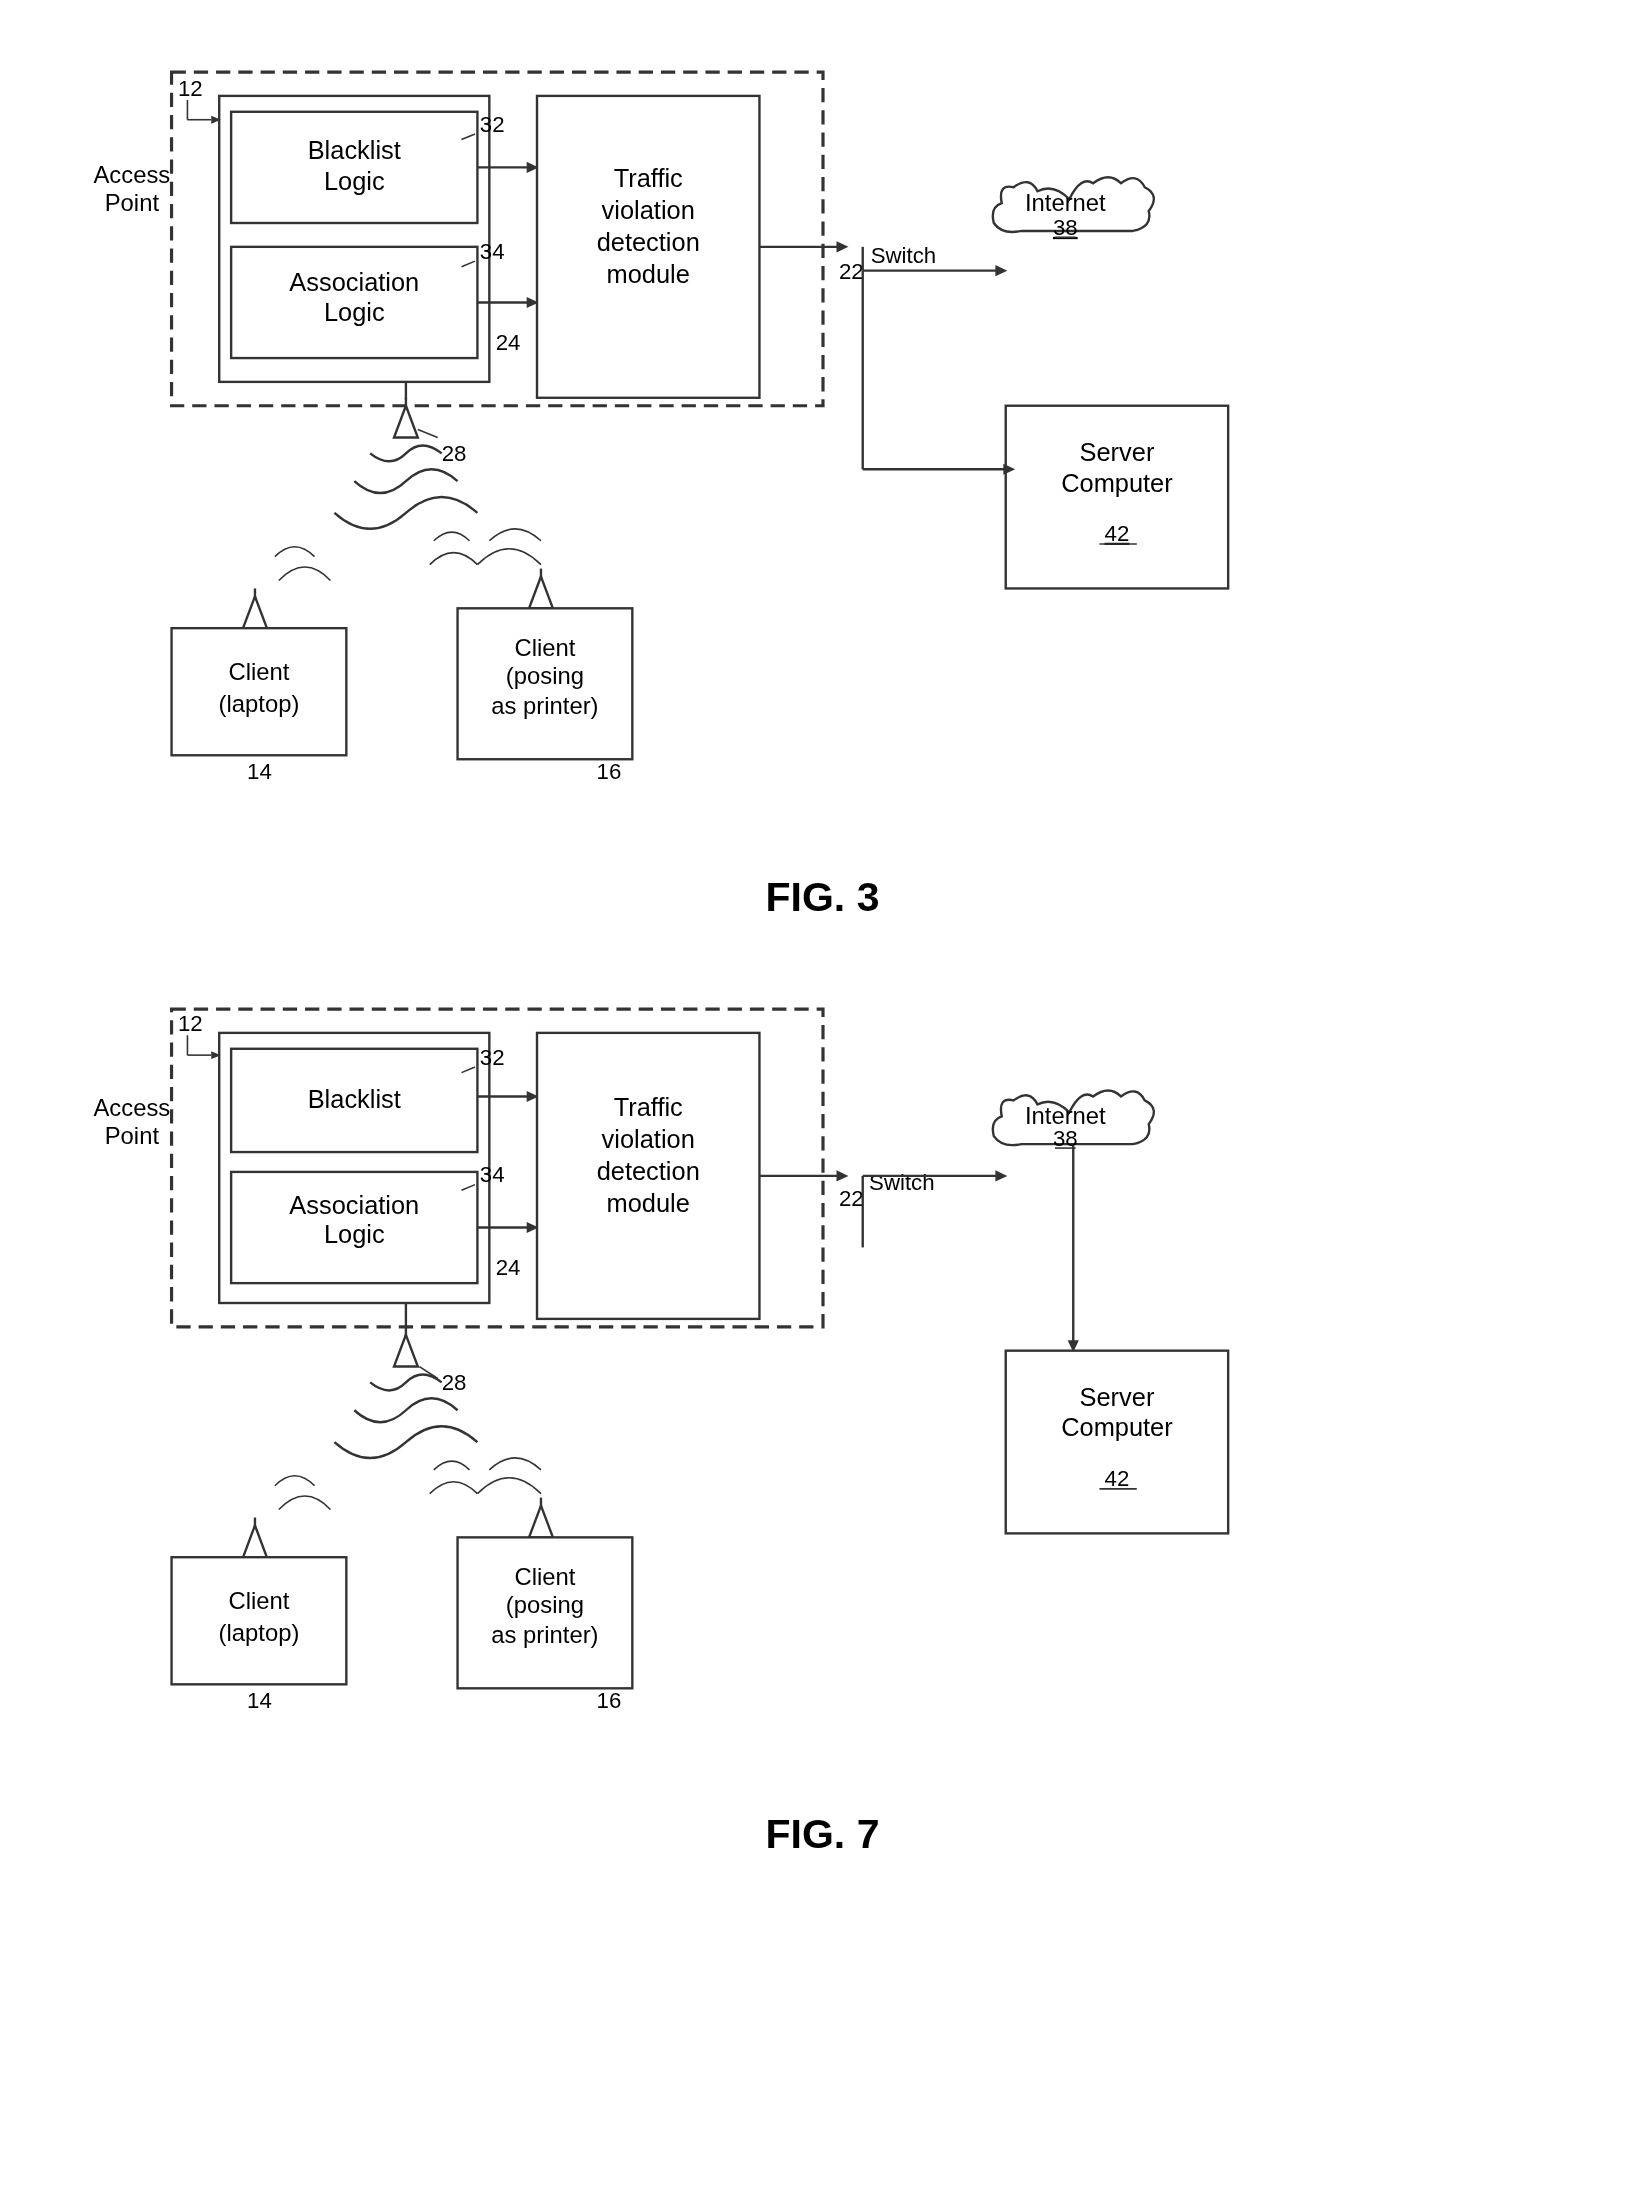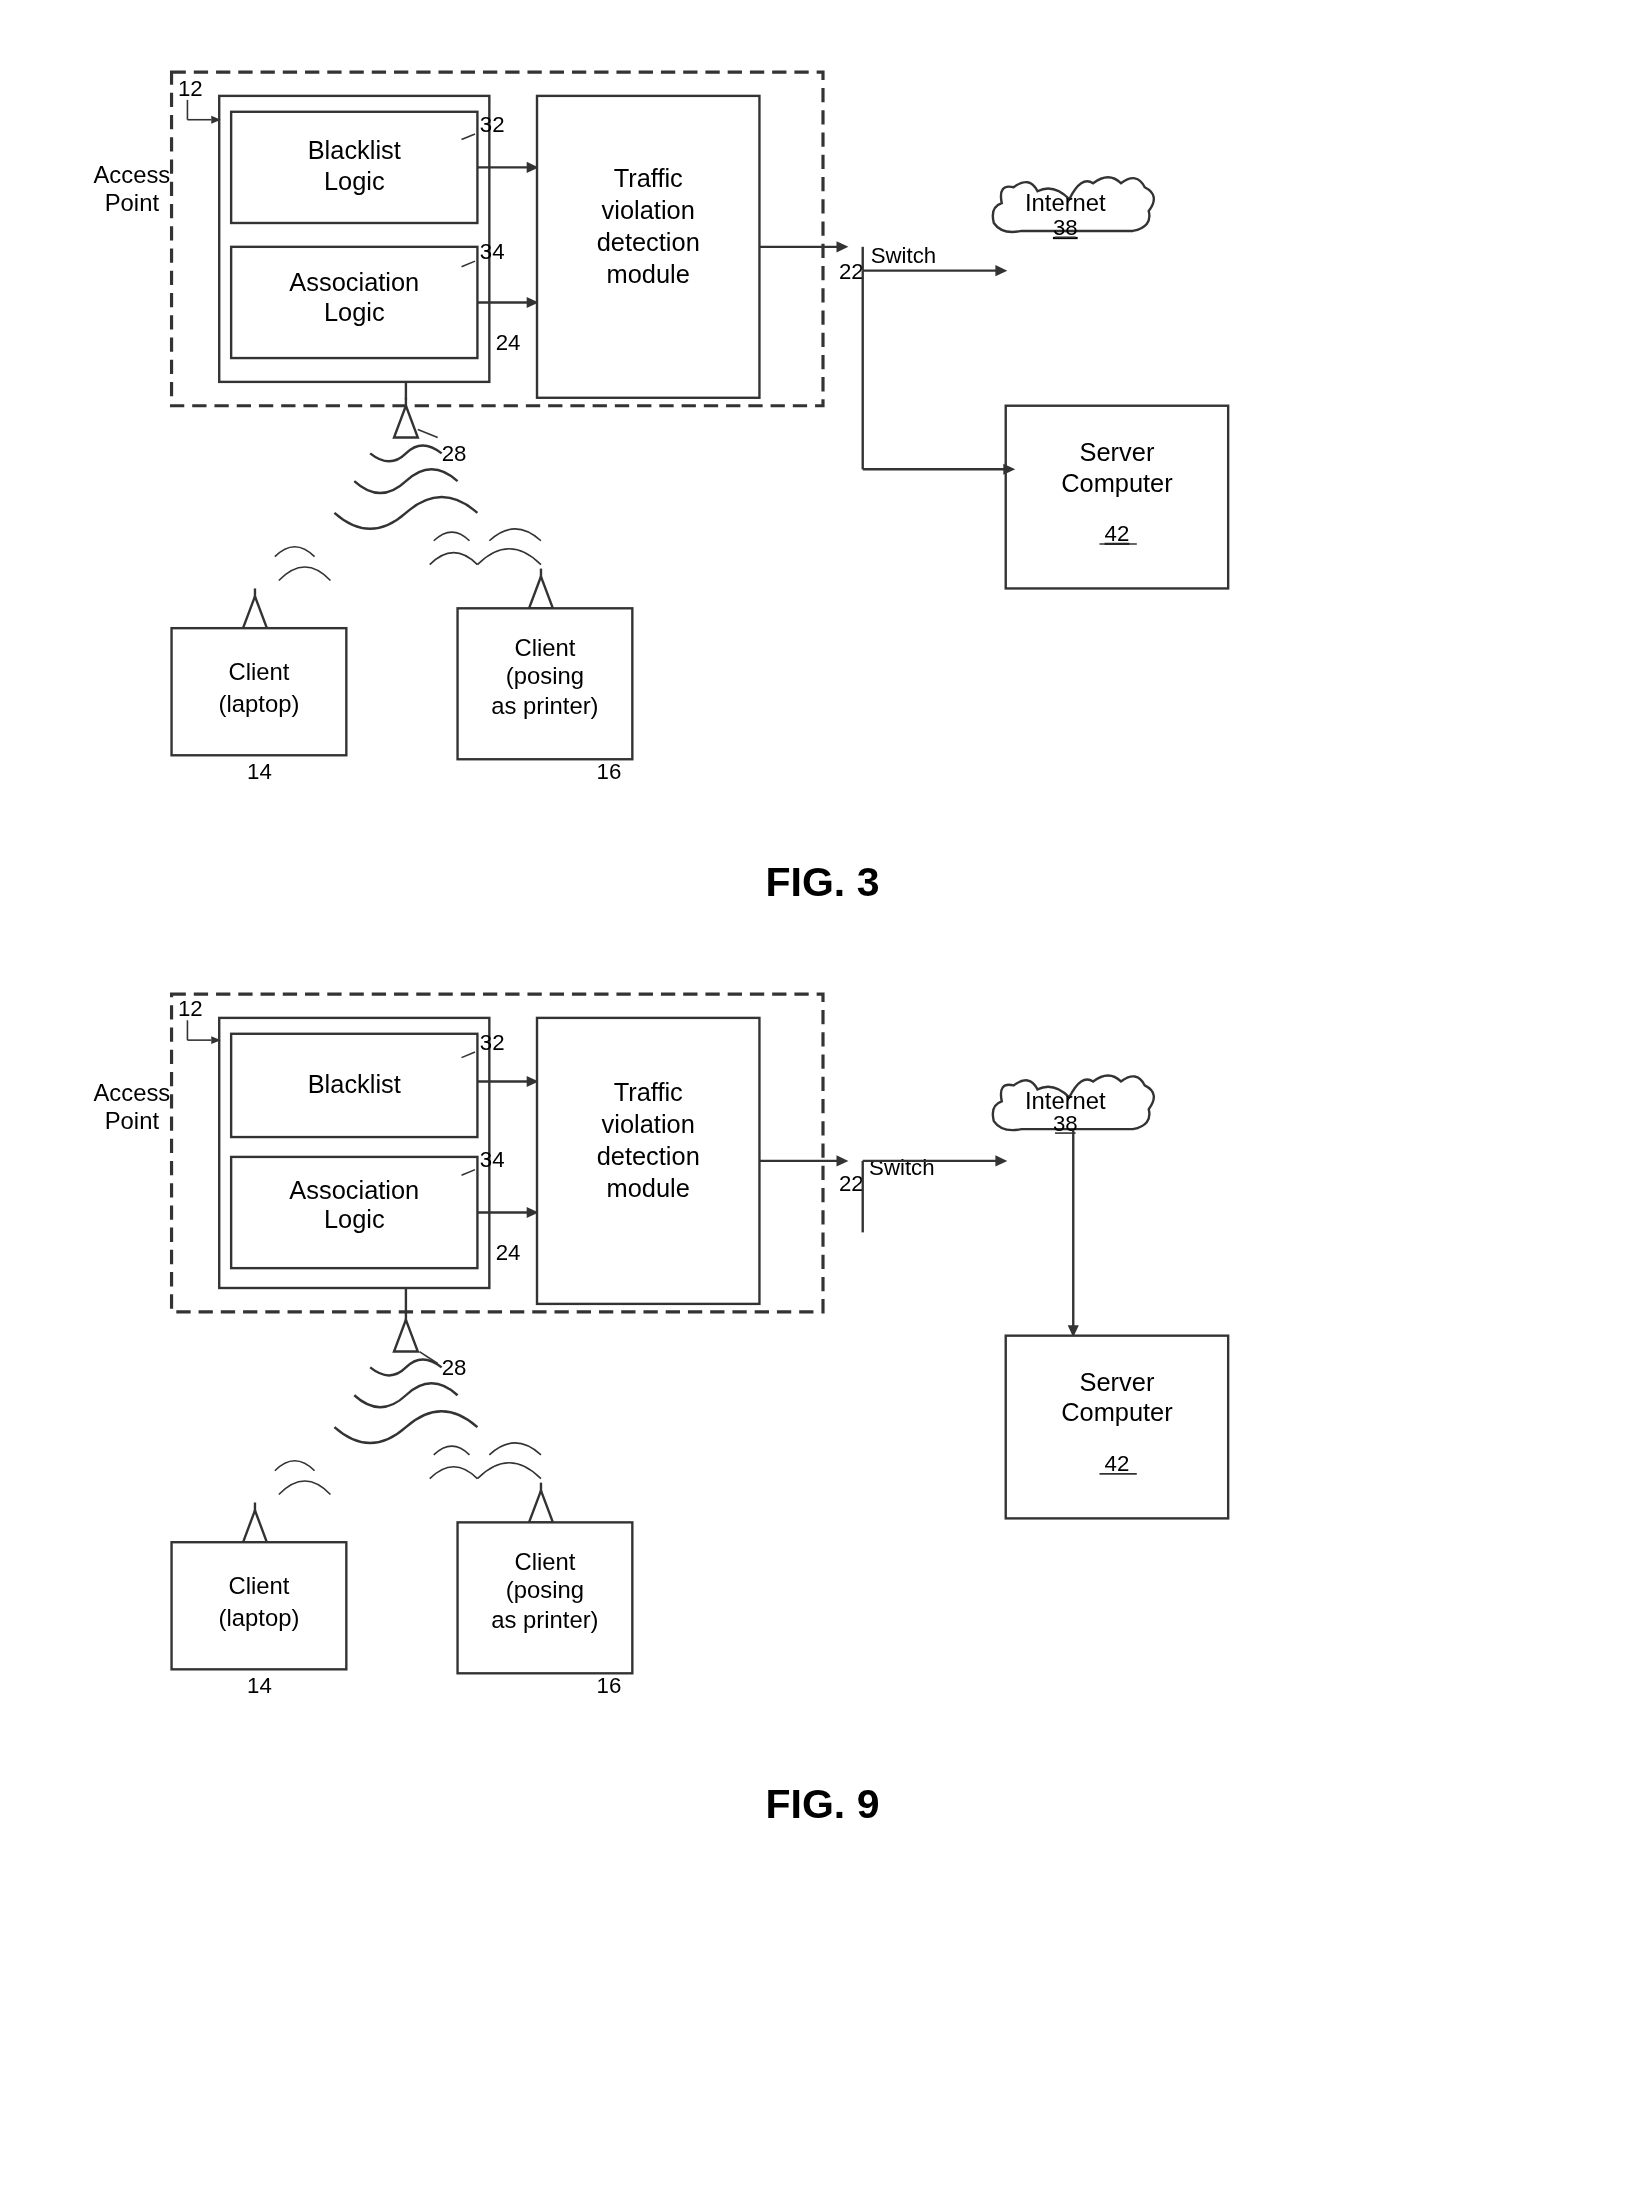--- a/index.html
+++ b/index.html
@@ -26,21 +26,21 @@
       position: relative;
       width: 1430px;
       height: 779px;
       margin: 0 auto 24px auto;
     }
     .fig-label {
       font-size: 41px;
       font-weight: bold;
       font-family: Arial, sans-serif;
       text-align: center;
-      margin-top: 8px;
+      margin-top: 23px;
     }
     svg {
       overflow: visible;
     }
   </style>
 </head>
 <body>
 
 <div class="page">
 
@@ -272,17 +272,17 @@
         <path d="M 465,640 Q 435,610 405,640" fill="none" stroke="#333" stroke-width="2"></path>
 
         <rect x="440" y="695" width="220" height="190" fill="white" stroke="#333" stroke-width="3"></rect>
         <text x="550" y="755" font-size="30" font-family="Arial" text-anchor="middle">Client</text>
         <text x="550" y="790" font-size="30" font-family="Arial" text-anchor="middle">(posing</text>
         <text x="550" y="828" font-size="30" font-family="Arial" text-anchor="middle">as printer)</text>
 
         <text x="615" y="910" font-size="28" font-family="Arial">16</text>
       </svg>
     </div>
-    <div class="fig-label">FIG. 9</div>
+    <div class="fig-label">FIG. 7</div>
   </div>
 
 </div>
 
 
 </body></html>

